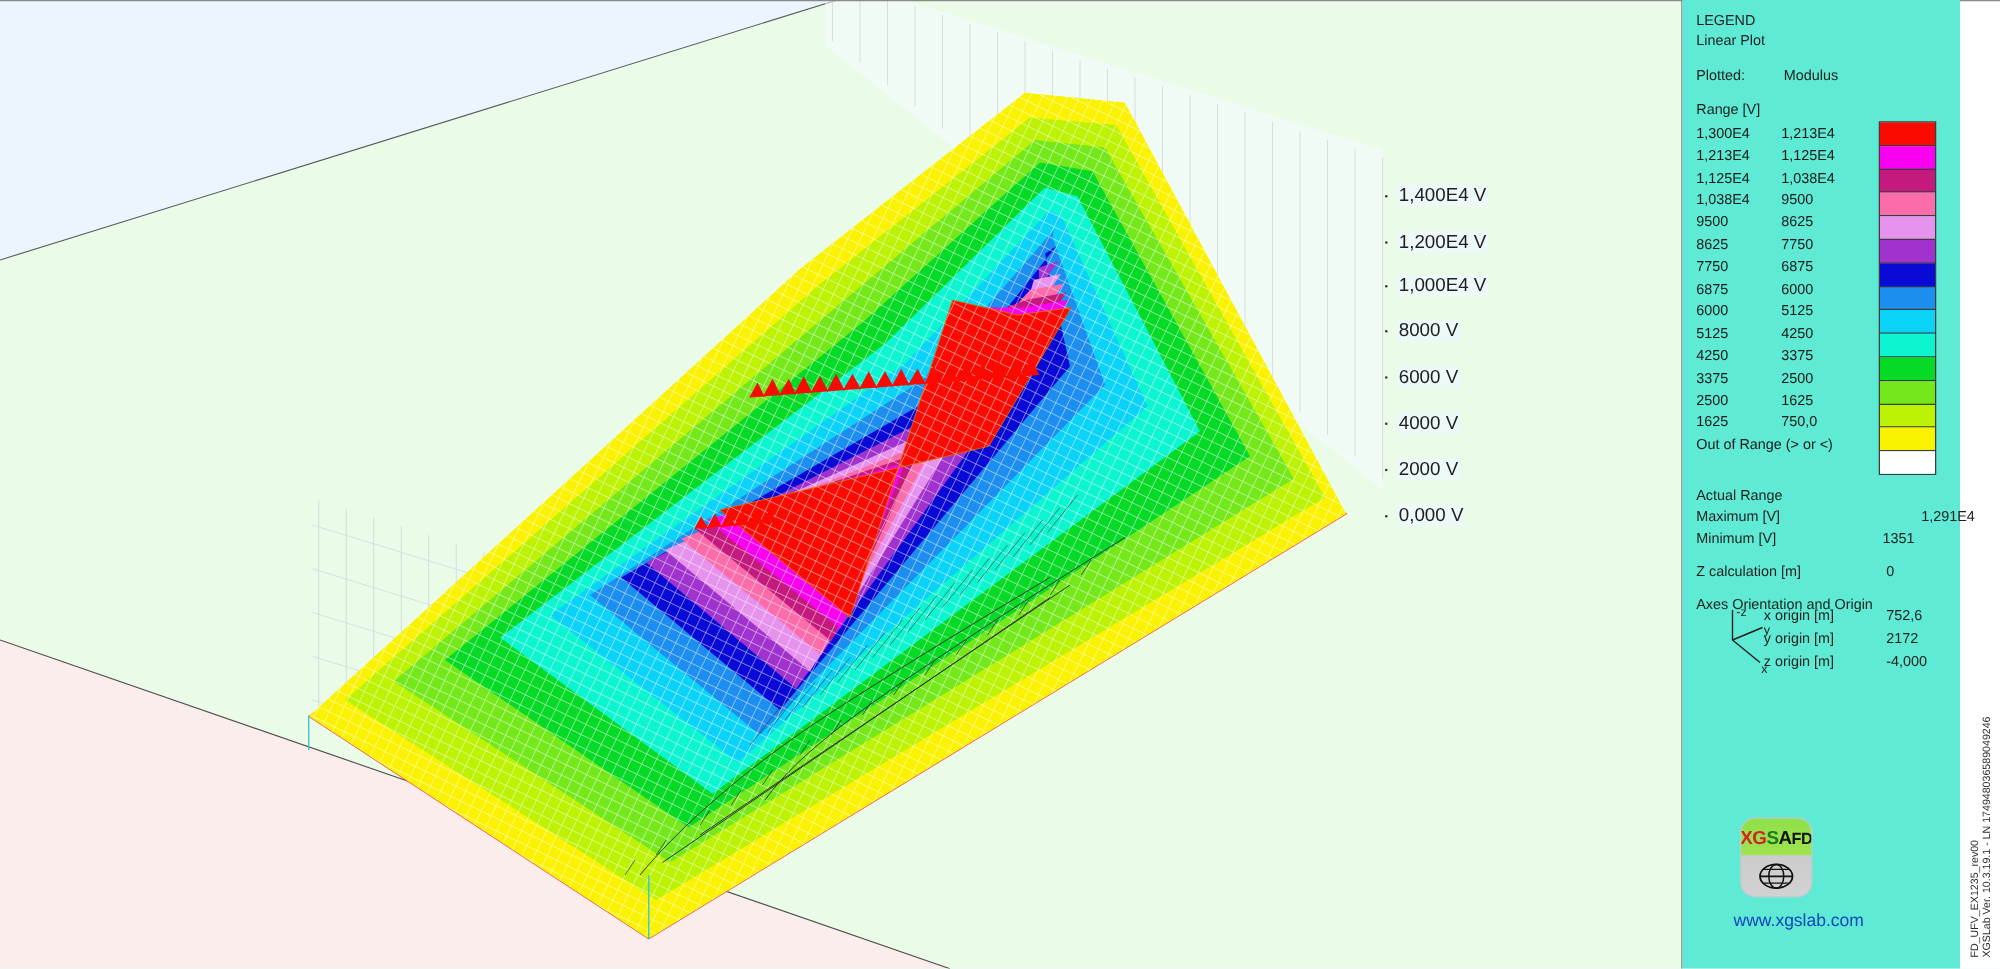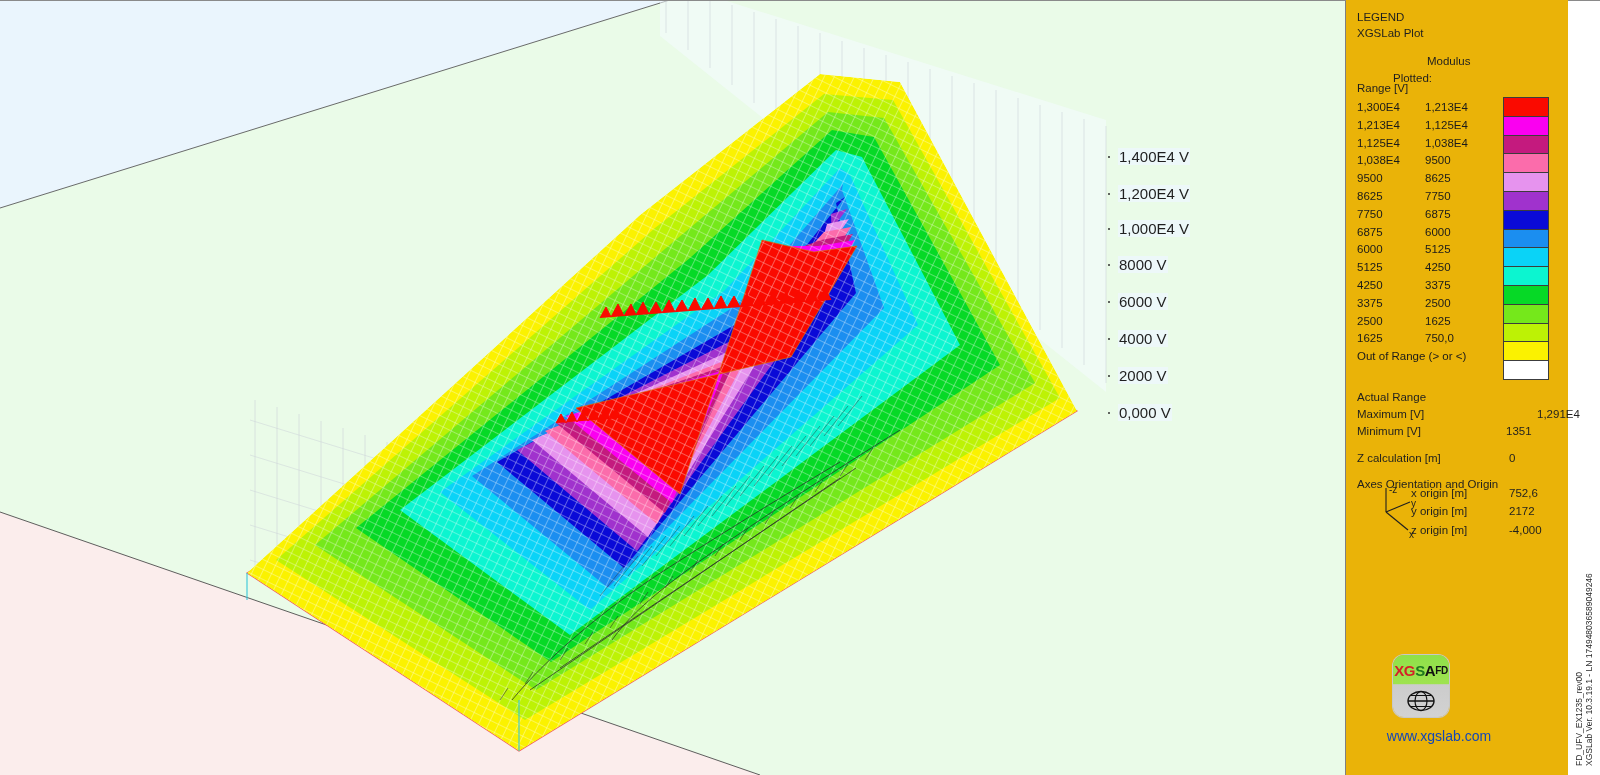--- a/index.html
+++ b/index.html
@@ -16,21 +16,21 @@
   #scene{position:absolute;left:0;top:0;width:1346px;height:775px;overflow:hidden;background:#eef7fd;}
   #scene svg{display:block;}
 
   
   #divider{position:absolute;left:1345px;top:0;width:1px;height:775px;background:#808080;}
   #topline{position:absolute;left:0;top:0;width:1600px;height:1px;background:#8a8a8a;}
 
   
   #legend{
     position:absolute;left:1346px;top:0;width:222px;height:775px;
-    background:#eab308;color:#1a1a1a;
+    background:#5eead4;color:#1a1a1a;
   }
   .lg-title{position:absolute;font-size:11.5px;color:#1f1f1f;white-space:nowrap;}
   .lg-row{position:absolute;font-size:11.5px;color:#1f1f1f;white-space:nowrap;}
 
   .range-table{position:absolute;left:11px;top:99px;font-size:11.5px;line-height:17.8px;}
   .range-table div{height:17.8px;white-space:nowrap;}
   .range-table .c1{display:inline-block;width:68px;}
   .range-table .c2{display:inline-block;width:70px;}
 
   .swatches{position:absolute;left:157px;top:97px;width:44px;border:1px solid #3c3c3c;}
@@ -43,21 +43,21 @@
   #triad{position:absolute;left:24px;top:482px;width:62px;height:64px;}
 
   
   #logo{position:absolute;left:47px;top:655px;width:56px;height:62px;
         border-radius:11px;overflow:hidden;
         background:linear-gradient(to bottom,#8fe04a 0%,#9ee34f 46%,#cccccc 48%,#d2d2d2 100%);
         box-shadow:0 0 0 1px #c8c8c8;}
   #logo .lt{height:30px;display:flex;align-items:center;justify-content:center;
             font-size:15px;font-weight:bold;letter-spacing:-0.4px;}
   #logo .lt .x{color:#d42027;} #logo .lt .g{color:#1f7a1f;}
-  #logo .lt .a{color:#111;} #logo .lt .fd{color:#111;font-size:10px;}
+  #logo .lt .a{color:#111;} #logo .lt .fd{color:#111;font-size:13px;}
   #logo .lb{height:32px;display:flex;align-items:center;justify-content:center;}
   #weburl{position:absolute;left:8px;top:728px;width:170px;text-align:center;
           font-size:14px;color:#1447b8;white-space:nowrap;}
 
   
   #stamp{position:absolute;left:1575px;top:548px;width:220px;
          transform-origin:0 0;transform:rotate(-90deg) translate(-218px,0);
          font-size:8.5px;color:#2b2b2b;line-height:9.5px;white-space:nowrap;}
 
   
@@ -268,23 +268,23 @@
     <div class="zdot" style="left:1108px;top:412px;"></div>
     <div class="ztick" style="left:1118px;top:404px;">0,000 V</div>
   </div>
 
   <div id="divider"></div>
   <div id="topline"></div>
 
   <div id="legend">
 
     <div class="lg-title" style="left:11px;top:11px;">LEGEND</div>
-    <div class="lg-title" style="left:11px;top:27px;">XGSLab Plot</div>
-
-    <div class="lg-row" style="left:11px;top:72px;margin-left:36px;">Plotted:</div>
+    <div class="lg-title" style="left:11px;top:27px;">Linear Plot</div>
+
+    <div class="lg-row" style="left:11px;top:55px;">Plotted:</div>
     <div class="lg-row" style="left:81px;top:55px;">Modulus</div>
 
     <div class="lg-row" style="left:11px;top:82px;">Range [V]</div>
 
     <div class="range-table" id="range-rows">
         <div><span class="c1">1,300E4</span><span class="c2">1,213E4</span></div>
         <div><span class="c1">1,213E4</span><span class="c2">1,125E4</span></div>
         <div><span class="c1">1,125E4</span><span class="c2">1,038E4</span></div>
         <div><span class="c1">1,038E4</span><span class="c2">9500</span></div>
         <div><span class="c1">9500</span><span class="c2">8625</span></div>

